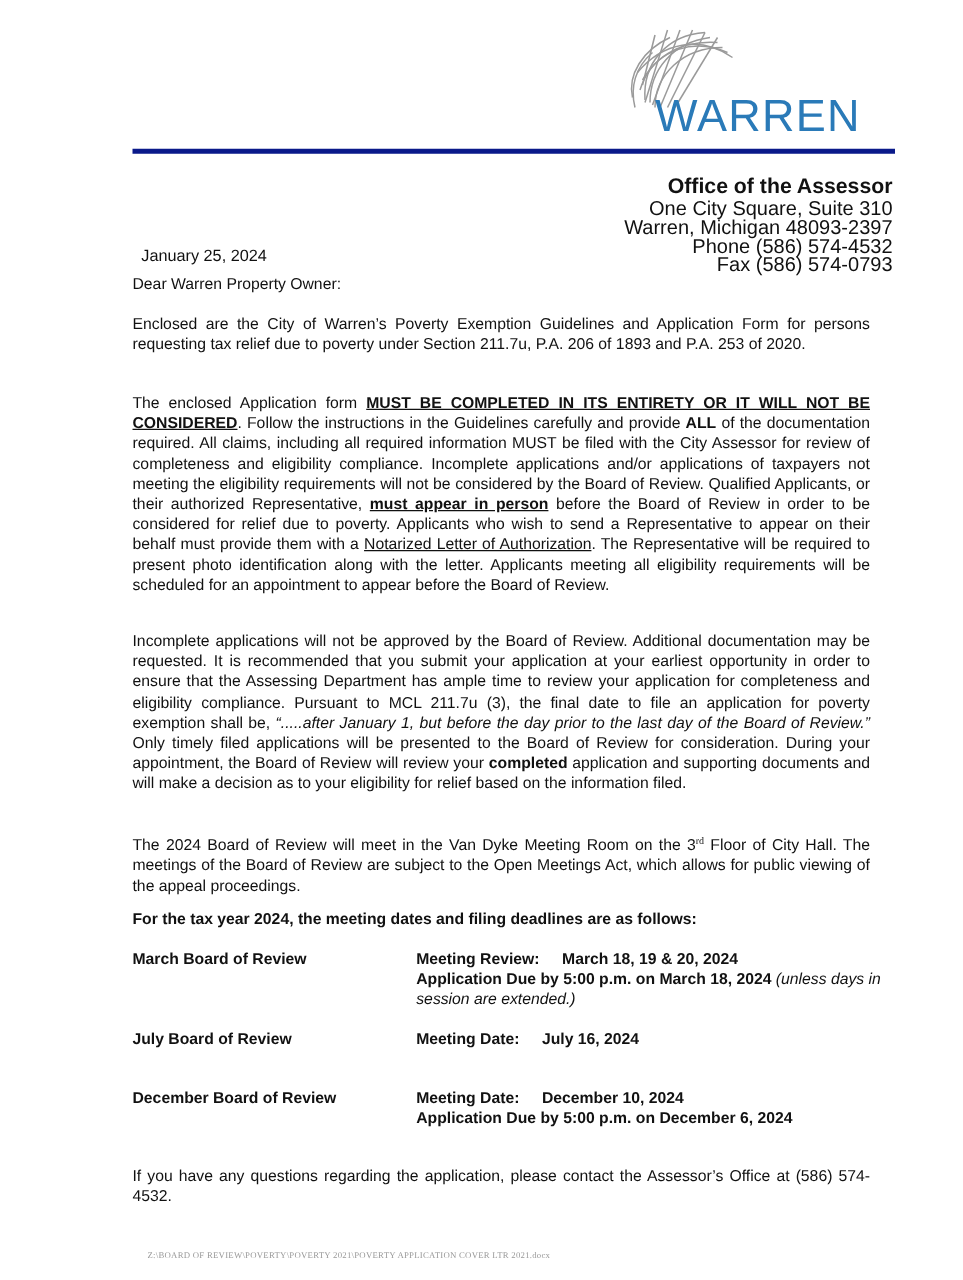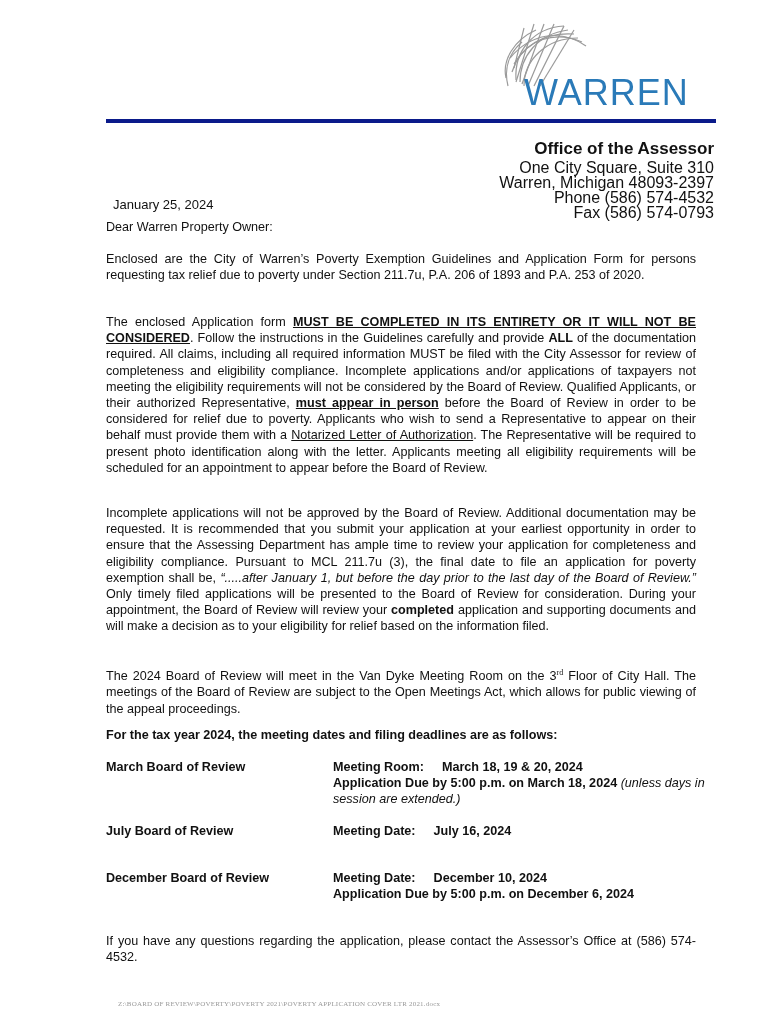--- a/index.html
+++ b/index.html
@@ -78,21 +78,21 @@
   <div class="body p3"><span>Incomplete applications will not be approved by the Board of Review.  Additional documentation may be requested.  It is recommended that you submit your application at your earliest opportunity in order to ensure that the Assessing Department has ample time to review your application for completeness and eligibility compliance.  Pursuant to MCL 211.7u (3), the final date to file an application for poverty exemption shall be, </span><span class="i">“.....after January 1, but before the day prior to the last day of the Board of Review.”</span><span>  Only timely filed applications will be presented to the Board of Review for consideration. During your appointment, the Board of Review will review your </span><span class="b">completed</span><span> application and supporting documents and will make a decision as to your eligibility for relief based on the information filed.</span></div>
 
   <div class="body p4"><span>The 2024 Board of Review will meet in the Van Dyke Meeting Room on the 3</span><sup>rd</sup><span> Floor of City Hall. The meetings of the Board of Review are subject to the Open Meetings Act, which allows for public viewing of the appeal proceedings.</span></div>
 
   <div class="body p5">For the tax year 2024, the meeting dates and filing deadlines are as follows:</div>
 
   <div class="sched" style="top:759px;">
     <div class="row" style="top:0;">
       <div class="label">March Board of Review</div>
       <div class="detail">
-        <div class="b"><span>Meeting Room:</span><span class="tab"></span><span>March 18, 19 &amp; 20, 2024</span></div>
+        <div class="b"><span>Meeting Review:</span><span class="tab"></span><span>March 18, 19 &amp; 20, 2024</span></div>
         <div><span class="b">Application Due by 5:00 p.m. on March 18, 2024</span><span class="i"> (unless days in session are extended.)</span></div>
       </div>
     </div>
     <div class="row" style="top:64px;">
       <div class="label">July Board of Review</div>
       <div class="detail">
         <div class="b"><span>Meeting Date:</span><span class="tab"></span><span>July 16, 2024</span></div>
       </div>
     </div>
     <div class="row" style="top:111px;">

